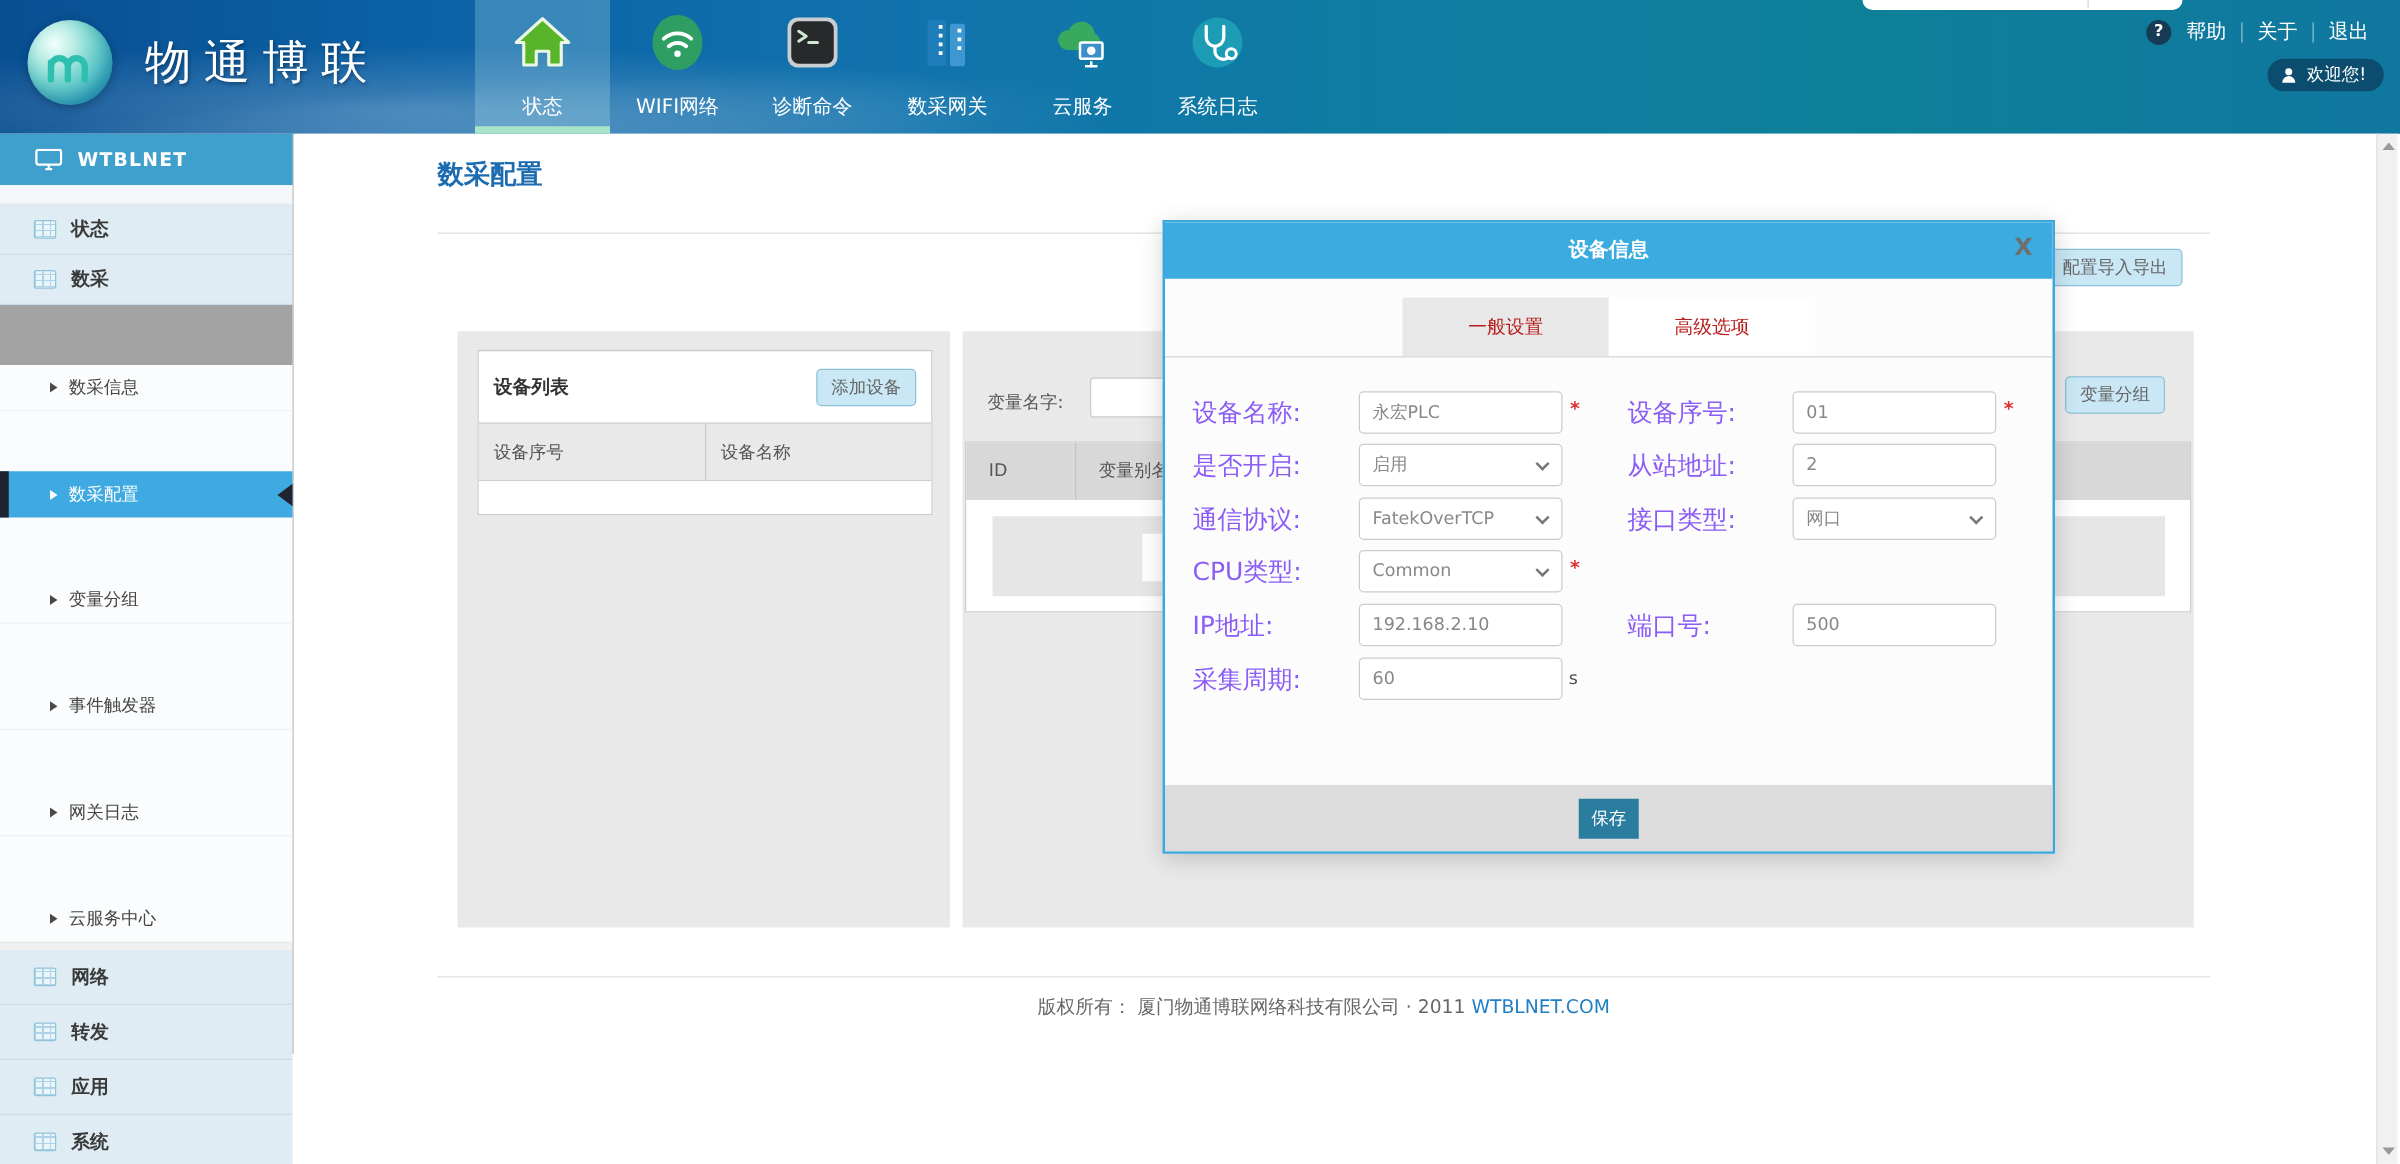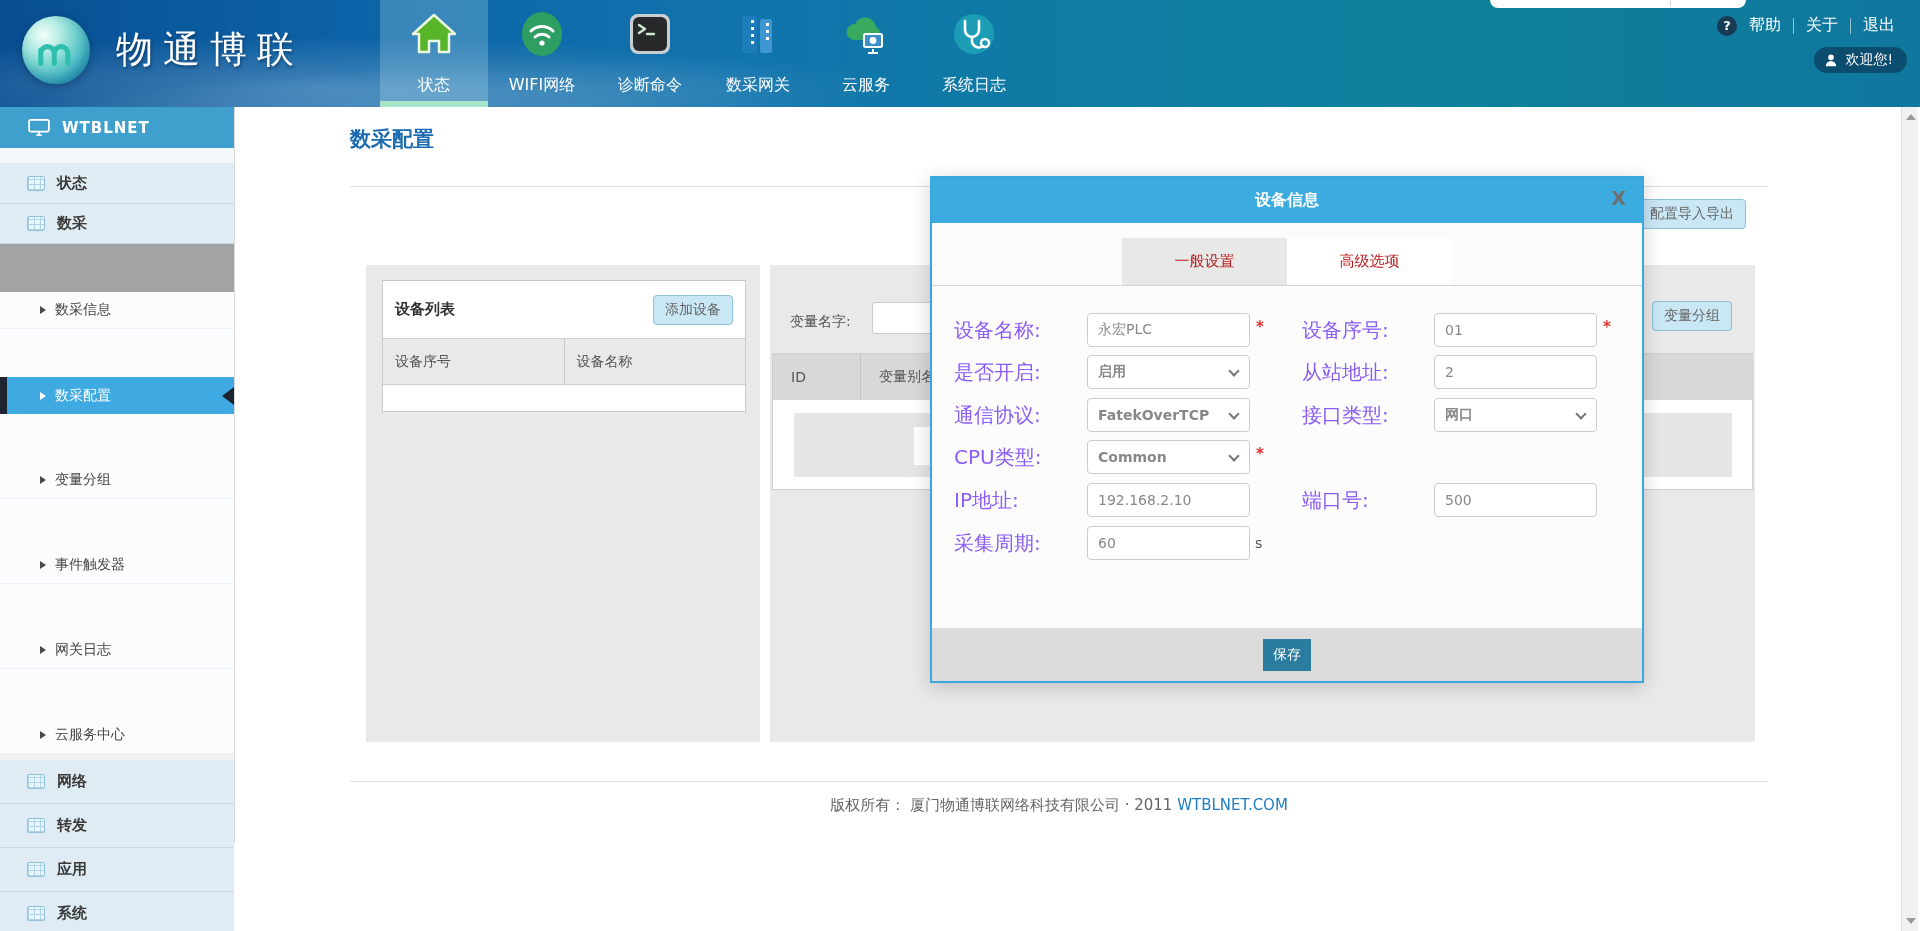--- a/index.html
+++ b/index.html
@@ -122,21 +122,21 @@
   .tab { width:165px; height:47px; display:flex; align-items:center; justify-content:center; font-size:15px;
     color:#b91c1c; cursor:pointer; background:#fff; }
   .tab.active { background:#e8e8e8; }
   .tab-sep { position:absolute; left:0; top:107px; width:100%; height:1px; background:#d3d3d3; }
 
   .f-label { position:absolute; width:125px; height:34px; line-height:34px; font-size:20px; color:#8b5cf6; }
   .f-field { position:absolute; width:163px; height:34px; }
   .f-field input { width:163px; height:34px; border:1px solid #ccc; border-radius:4px; background:#fff;
     font-size:14px; color:#888; padding:6px 10px; font-family:inherit; }
   .f-select { width:163px; height:34px; border:1px solid #ccc; border-radius:4px; background:#fff;
-    font-size:14px; color:#888; display:flex; align-items:center; padding:0 28px 0 10px; position:relative; cursor:pointer;font-weight:bold; }
+    font-size:14px; color:#888; display:flex; align-items:center; padding:0 28px 0 10px; position:relative; cursor:pointer; }
   .f-select .chev { position:absolute; right:11px; top:11px; width:8px; height:8px; border-right:2px solid #777;
     border-bottom:2px solid #777; transform:rotate(45deg); }
   .req { position:absolute; width:12px; color:#e03131; font-size:15px; font-weight:bold; }
   .suffix { position:absolute; font-size:14px; color:#555; }
   .modal-footer { position:absolute; left:0; bottom:0; width:100%; height:53px; background:#dcdcdc;
     display:flex; align-items:center; justify-content:center; }
   .save-btn { min-width:46px; height:32px; background:#2a7d9e; color:#fff; border:none; font-size:14px;
     cursor:pointer; font-family:inherit; padding:0 10px; }
 </style>
 </head>

